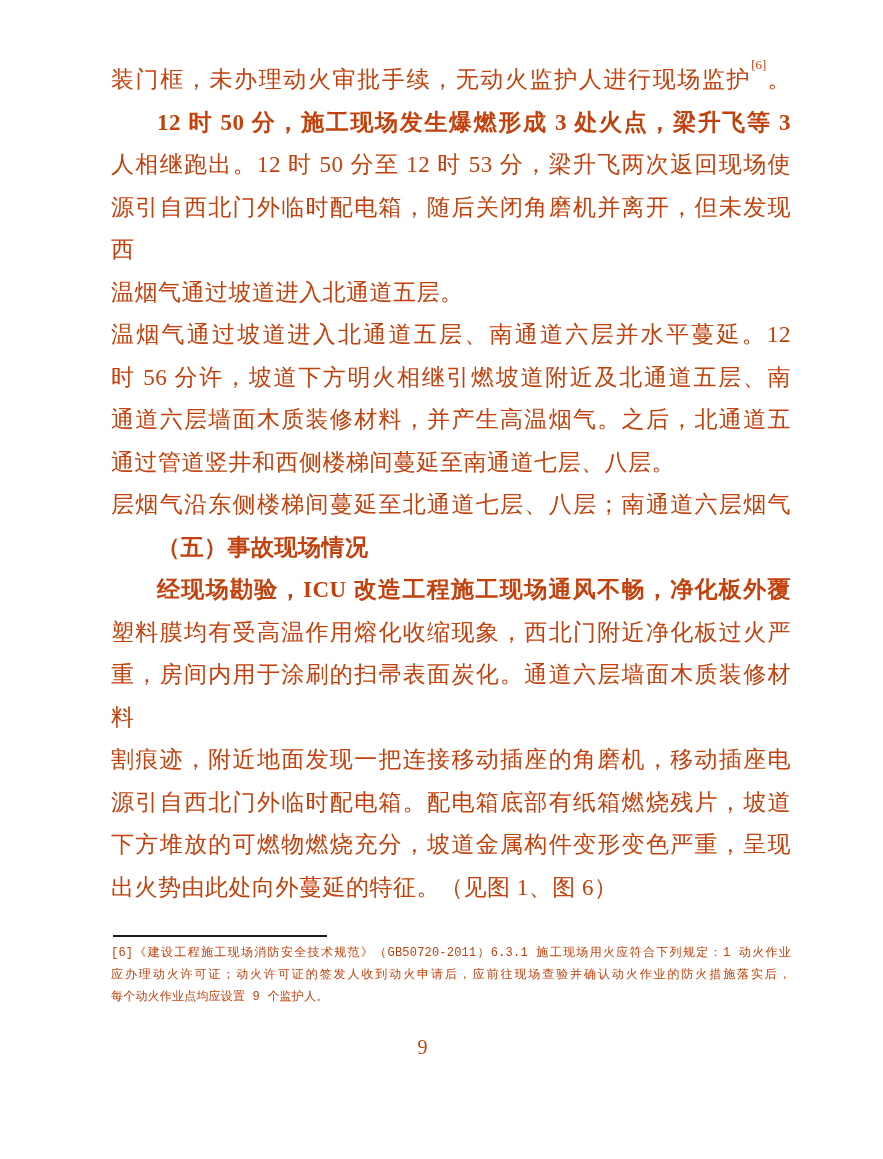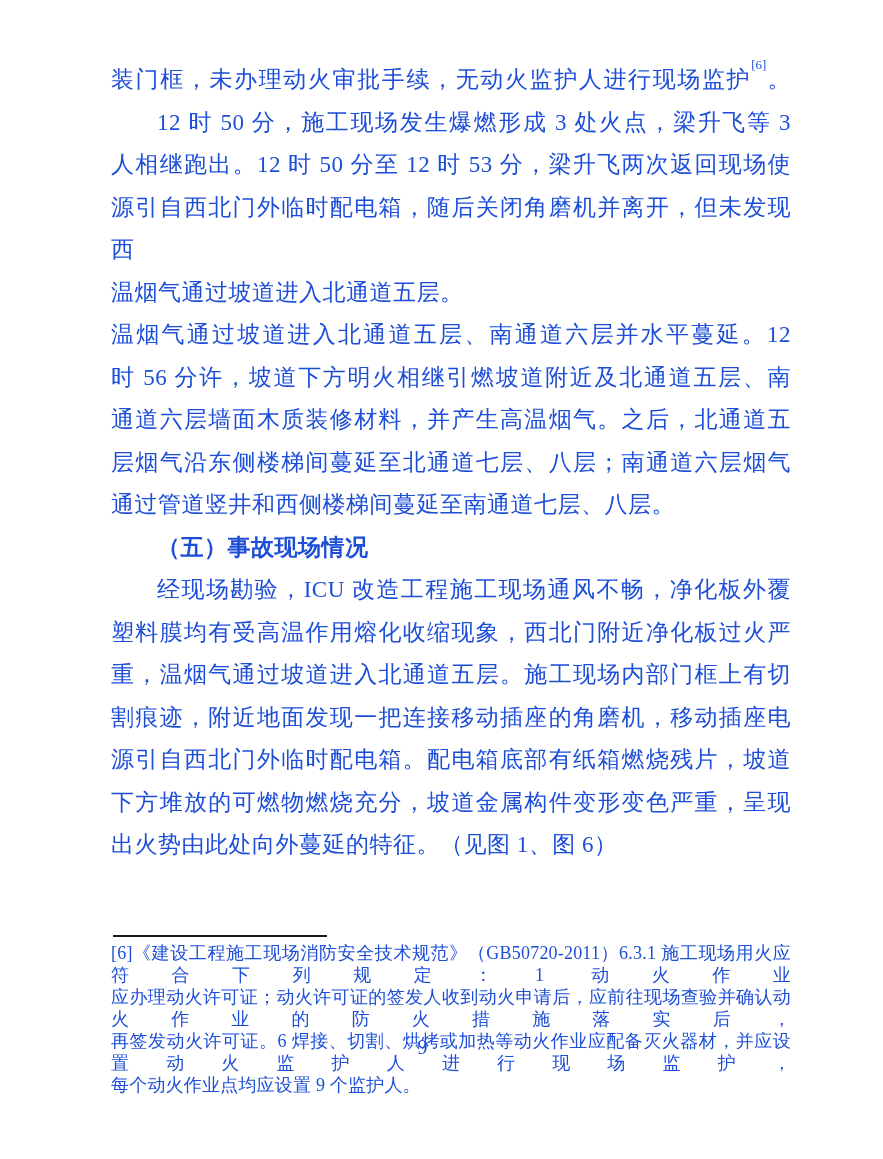--- a/index.html
+++ b/index.html
@@ -5,41 +5,42 @@
   html, body {
     margin: 0;
     padding: 0;
     background: #ffffff;
   }
   .page {
     position: relative;
     width: 845px;
     height: 1159px;
     background: #ffffff;
-    color: #1d4ed8;
+    color: #c2410c;
     font-family: "Liberation Serif", "DejaVu Serif", serif;
     overflow: hidden;
   }
   .content {
     position: absolute;
     left: 111px;
     top: 59px;
     width: 680px;
   }
   .ln {
     font-size: 23px;
     line-height: 42.5px;
     text-align: justify;
     letter-spacing: 0.5px;
   }
   .ln.full {
     text-align-last: justify;
   }
   .ln.indent {
     text-indent: 2em;
+    font-weight: bold;
   }
   .ln.bold {
     font-weight: bold;
   }
   .fnref {
     font-size: 13px;
     letter-spacing: 0;
     position: relative;
     top: -9px;
     line-height: 0;
@@ -50,24 +51,25 @@
     top: 935px;
     width: 680px;
   }
   .fn-sep {
     width: 214px;
     height: 0;
     border-top: 2px solid #1a1a1a;
     margin: 0 0 5px 2px;
   }
   .fn-ln {
-    font-size: 18px;
+    font-size: 12px;
     line-height: 22px;
     text-align: justify;
     letter-spacing: 0.2px;
+    font-family: Liberation Mono, monospace;
   }
   .fn-ln.full {
     text-align-last: justify;
   }
   .page-number {
     position: absolute;
     top: 1033px;
     left: 0;
     right: 0;
     text-align: center;
@@ -85,38 +87,37 @@
     <div class="ln full"><span>装门框，未办理动火审批手续，无动火监护人进行现场监护</span><sup class="fnref">[6]</sup><span>。</span></div>
 
     <div class="ln full indent">12 时 50 分，施工现场发生爆燃形成 3 处火点，梁升飞等 3</div>
     <div class="ln full">人相继跑出。12 时 50 分至 12 时 53 分，梁升飞两次返回现场使</div>
     <div class="ln full">源引自西北门外临时配电箱，随后关闭角磨机并离开，但未发现西</div>
     <div class="ln">温烟气通过坡道进入北通道五层。</div>
 
     <div class="ln full">温烟气通过坡道进入北通道五层、南通道六层并水平蔓延。12</div>
     <div class="ln full">时 56 分许，坡道下方明火相继引燃坡道附近及北通道五层、南</div>
     <div class="ln full">通道六层墙面木质装修材料，并产生高温烟气。之后，北通道五</div>
+    <div class="ln">通过管道竖井和西侧楼梯间蔓延至南通道七层、八层。</div>
     <div class="ln full">层烟气沿东侧楼梯间蔓延至北通道七层、八层；南通道六层烟气</div>
-    <div class="ln">通过管道竖井和西侧楼梯间蔓延至南通道七层、八层。</div>
 
     <div class="ln indent bold">（五）事故现场情况</div>
 
     <div class="ln full indent">经现场勘验，ICU 改造工程施工现场通风不畅，净化板外覆</div>
     <div class="ln full">塑料膜均有受高温作用熔化收缩现象，西北门附近净化板过火严</div>
-    <div class="ln full">重，温烟气通过坡道进入北通道五层。施工现场内部门框上有切</div>
+    <div class="ln full">重，房间内用于涂刷的扫帚表面炭化。通道六层墙面木质装修材料</div>
     <div class="ln full">割痕迹，附近地面发现一把连接移动插座的角磨机，移动插座电</div>
     <div class="ln full">源引自西北门外临时配电箱。配电箱底部有纸箱燃烧残片，坡道</div>
     <div class="ln full">下方堆放的可燃物燃烧充分，坡道金属构件变形变色严重，呈现</div>
     <div class="ln">出火势由此处向外蔓延的特征。（见图 1、图 6）</div>
 
   </div>
 
   <div class="footnote">
     <div class="fn-sep"></div>
     <div class="fn-ln full">[6]《建设工程施工现场消防安全技术规范》（GB50720-2011）6.3.1 施工现场用火应符合下列规定：1 动火作业</div>
     <div class="fn-ln full">应办理动火许可证；动火许可证的签发人收到动火申请后，应前往现场查验并确认动火作业的防火措施落实后，</div>
-    <div class="fn-ln full">再签发动火许可证。6 焊接、切割、烘烤或加热等动火作业应配备灭火器材，并应设置动火监护人进行现场监护，</div>
     <div class="fn-ln">每个动火作业点均应设置 9 个监护人。</div>
   </div>
 
   <div class="page-number">9</div>
 
 </div>
 
 </body></html>

